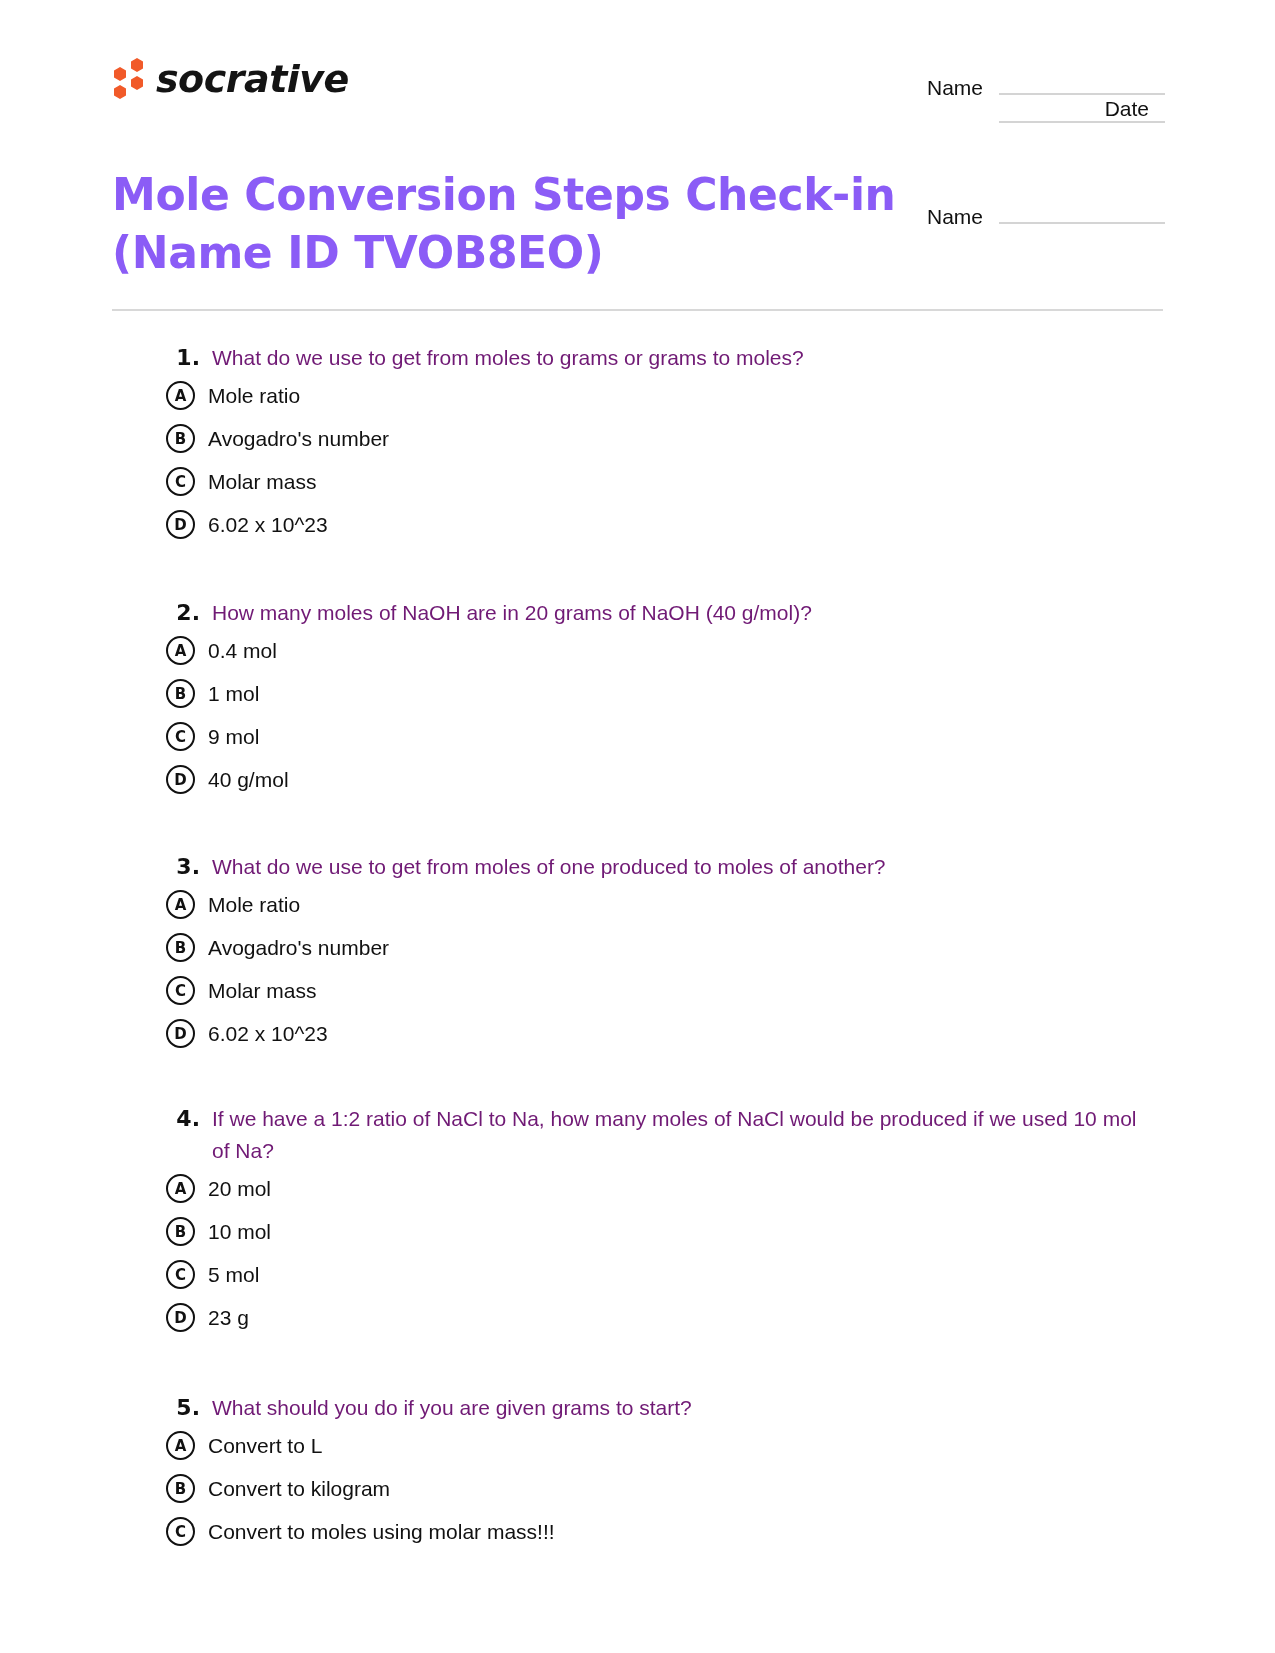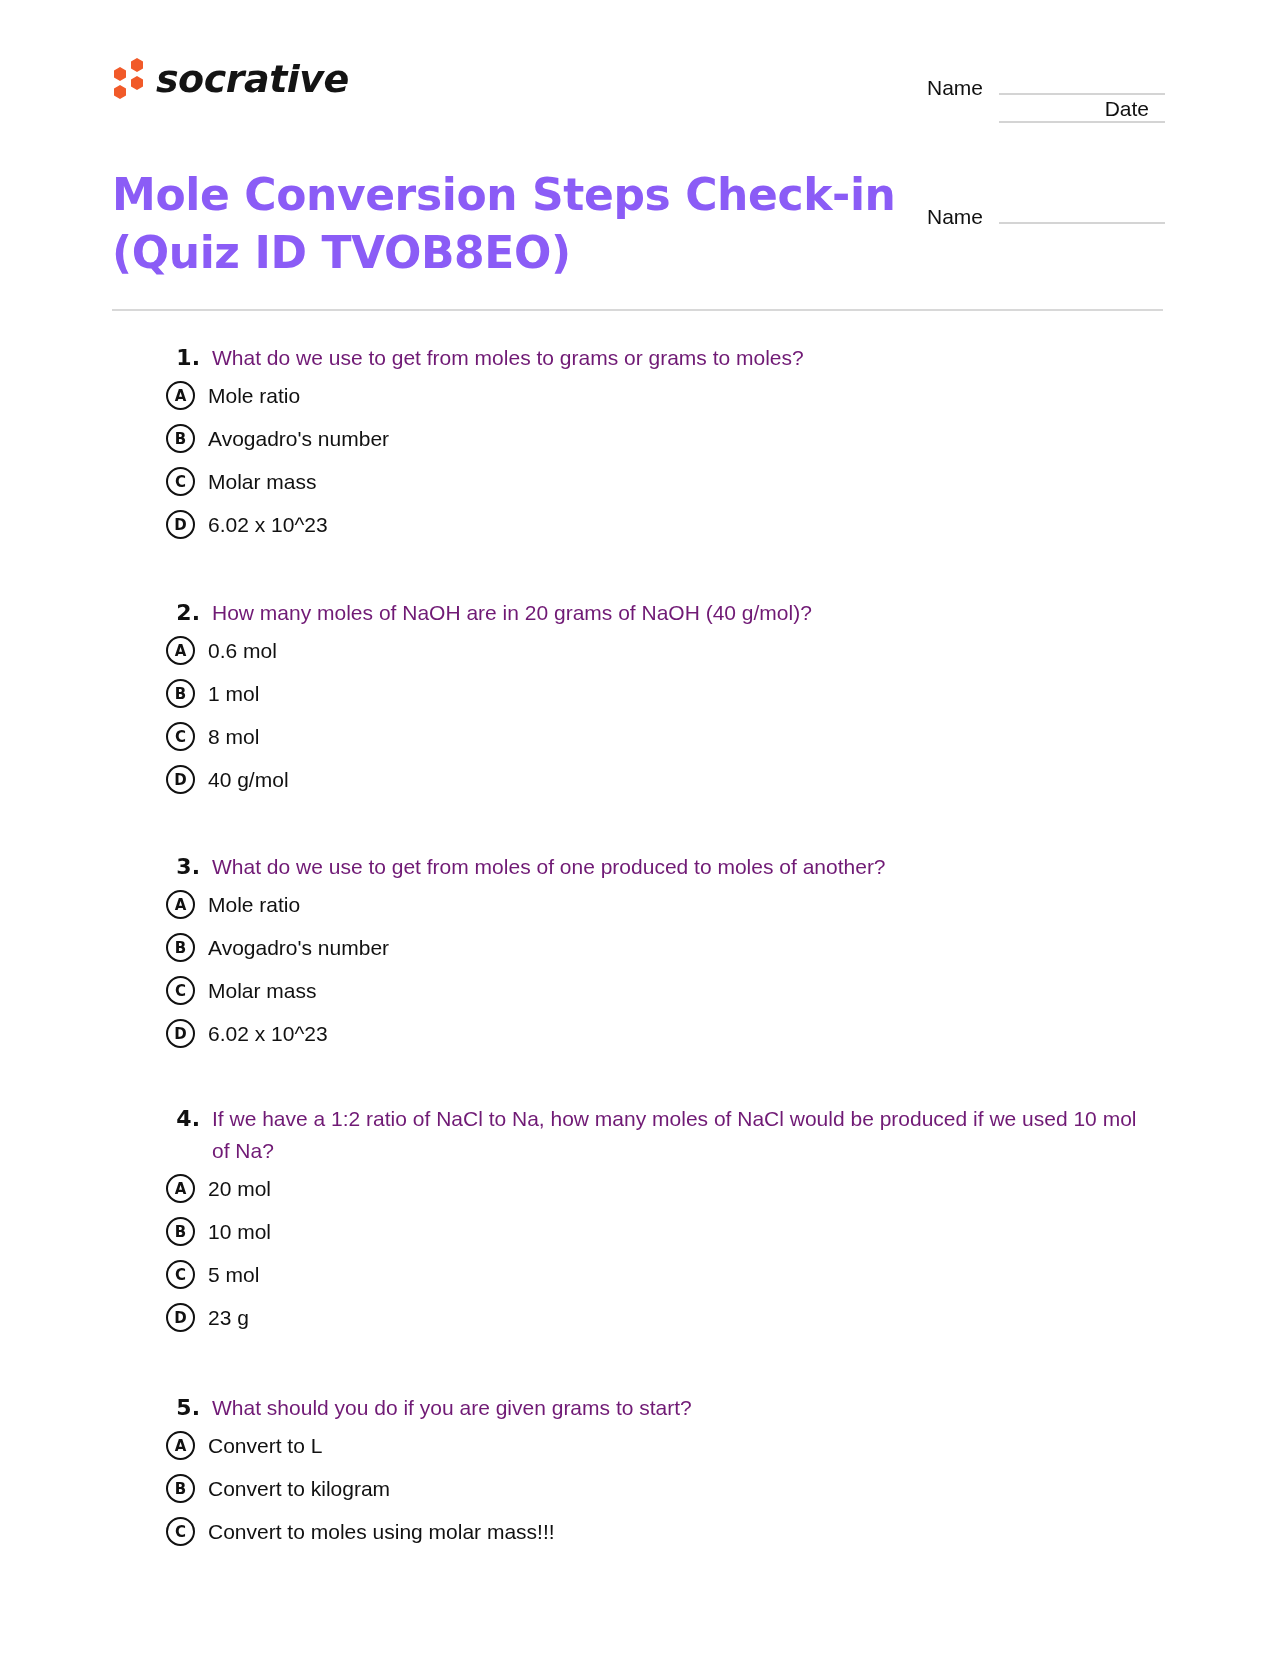--- a/index.html
+++ b/index.html
@@ -51,21 +51,21 @@
   <span class="meta-label">Date</span>
   <span class="meta-line"></span>
 </div>
 <div class="meta-row" style="top:205px;">
   <span class="meta-label">Name</span>
   <span class="meta-line"></span>
 </div>
 
 <div class="title">
   <div>Mole Conversion Steps Check-in</div>
-  <div>(Quiz ID TVOB8EO)</div>
+  <div>(Name ID TVOB8EO)</div>
 </div>
 
 <div class="divider"></div>
 
 <div class="question" style="top:342px;">
   <div class="q-head">
     <span class="q-num">1.</span>
     <span class="q-text">What do we use to get from moles to grams or grams to moles?</span>
   </div>
   <div class="choice">
@@ -86,29 +86,29 @@
     </div>
 </div>
 
 <div class="question" style="top:597px;">
   <div class="q-head">
     <span class="q-num">2.</span>
     <span class="q-text">How many moles of NaOH are in 20 grams of NaOH (40 g/mol)?</span>
   </div>
   <div class="choice">
       <span class="bubble">A</span>
-      <span class="choice-text">0.6 mol</span>
+      <span class="choice-text">0.4 mol</span>
     </div>
   <div class="choice">
       <span class="bubble">B</span>
       <span class="choice-text">1 mol</span>
     </div>
   <div class="choice">
       <span class="bubble">C</span>
-      <span class="choice-text">8 mol</span>
+      <span class="choice-text">9 mol</span>
     </div>
   <div class="choice">
       <span class="bubble">D</span>
       <span class="choice-text">40 g/mol</span>
     </div>
 </div>
 
 <div class="question" style="top:851px;">
   <div class="q-head">
     <span class="q-num">3.</span>

